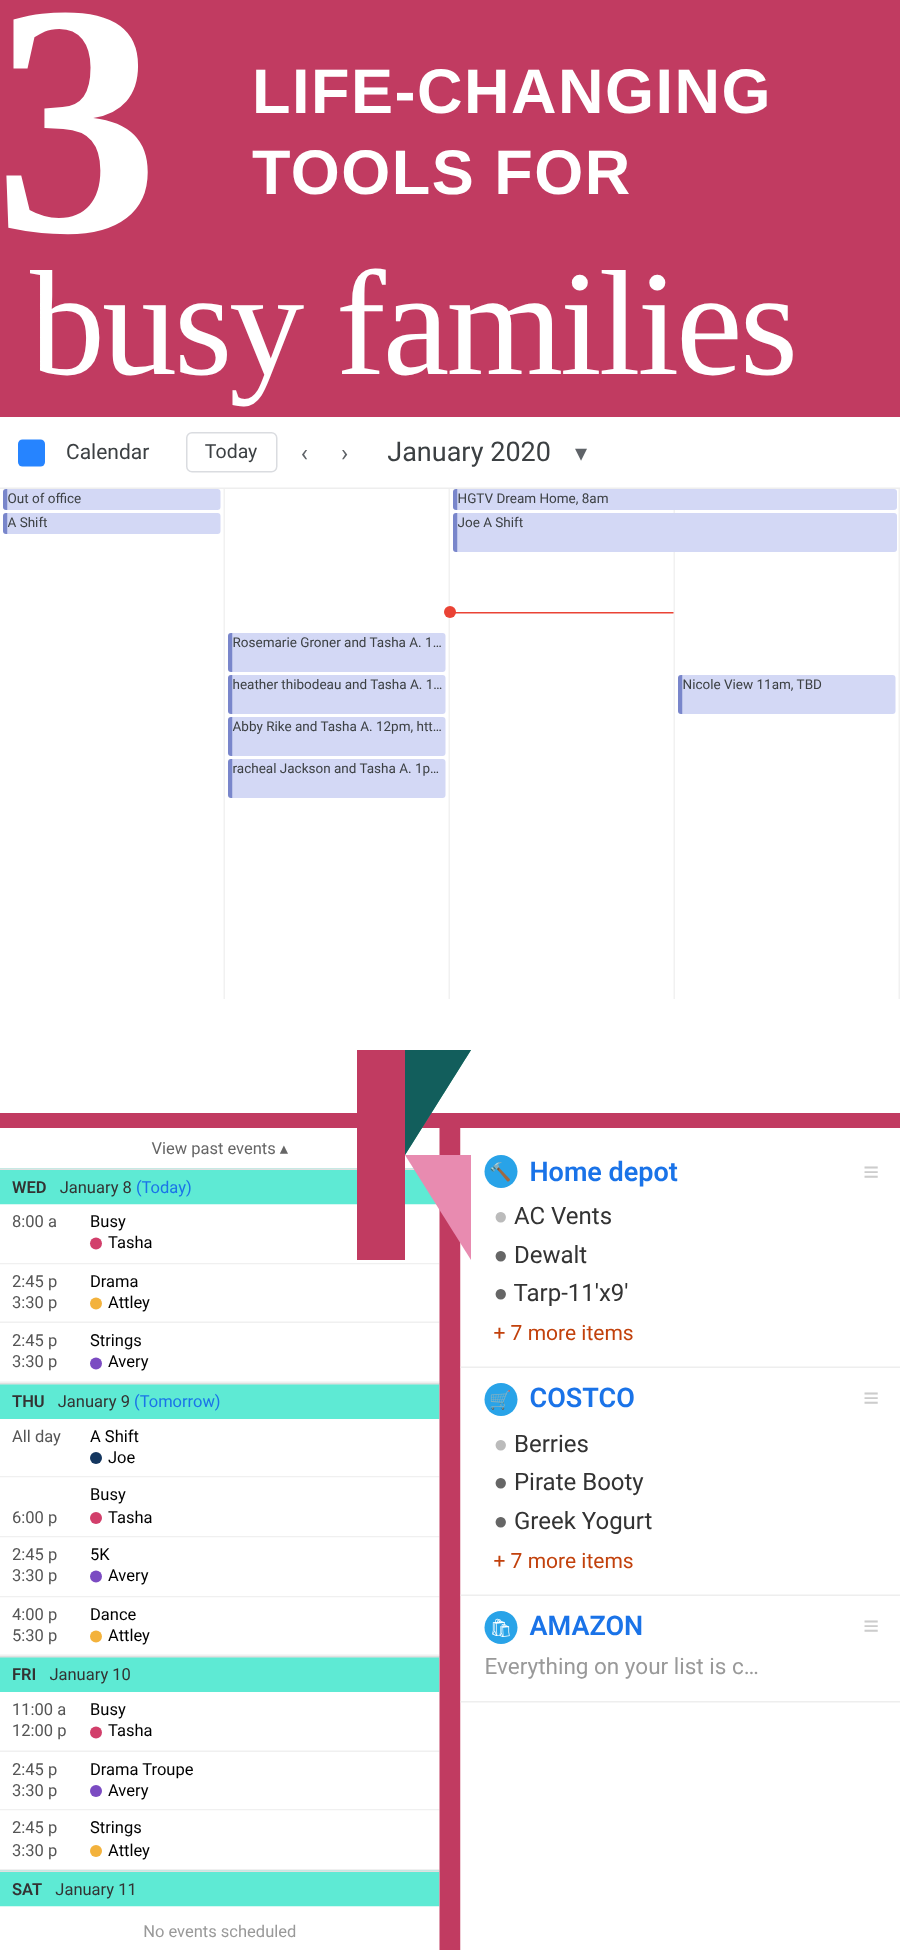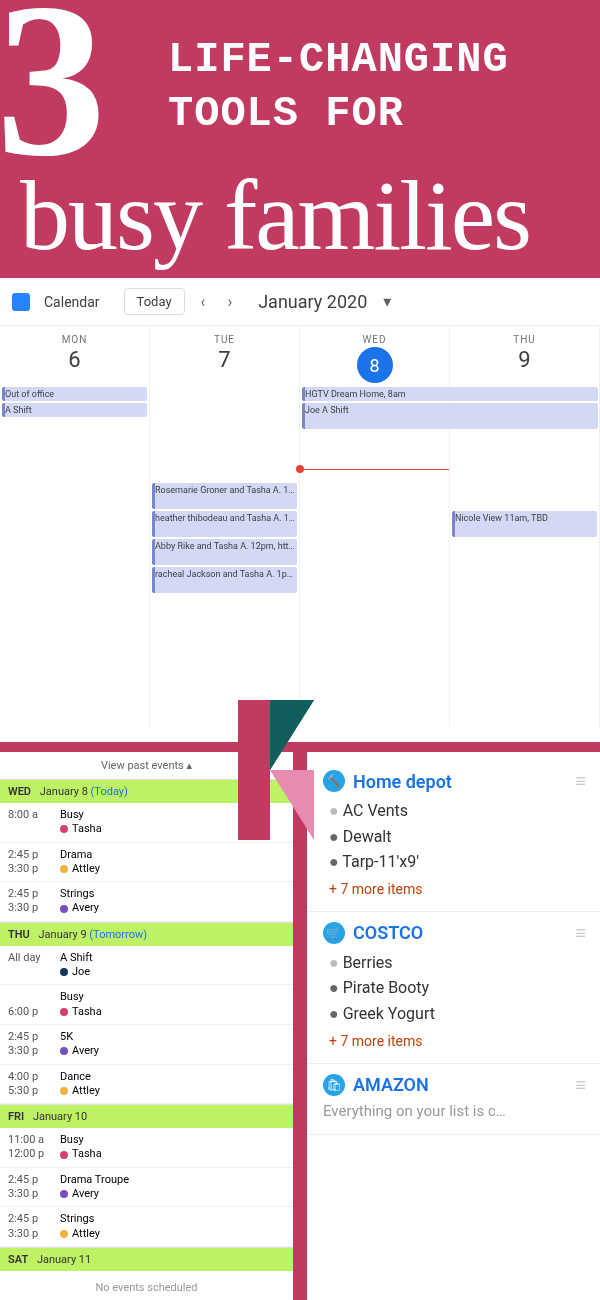--- a/index.html
+++ b/index.html
@@ -1,20 +1,20 @@
 <!DOCTYPE html>
 <html><head>
 <meta charset="utf-8">
 <style>
 *{margin:0;padding:0;box-sizing:border-box;font-family:-apple-system,BlinkMacSystemFont,"Segoe UI",Roboto,Arial,sans-serif}
 body{width:600px;height:1300px;background:#c13b61;overflow:hidden;position:relative}
 .hero{background:#c13b61;padding:18px 28px 18px 28px;color:#fff;position:relative;height:278px}
 .big3{font-family:Georgia,serif;font-size:220px;font-weight:900;color:#fff;position:absolute;left:-4px;top:-30px;line-height:1}
 .hero-lines{position:absolute;left:168px;top:34px}
-.hl{font-size:42px;font-weight:700;letter-spacing:1px;line-height:1.28;font-family:Liberation Mono, monospace}
+.hl{font-size:42px;font-weight:700;letter-spacing:1px;line-height:1.28;font-family:Liberation Sans, sans-serif}
 .hero-sub{position:absolute;left:20px;top:158px;font-family:Georgia,"Times New Roman",serif;font-size:100px;font-weight:400;letter-spacing:-2px}
 .cal{background:#fff;height:464px;position:relative;overflow:hidden}
 .cal-tb{display:flex;align-items:center;gap:10px;padding:10px 12px;border-bottom:1px solid #eee;font-size:14px;color:#3c4043}
 .sq{width:18px;height:18px;background:#2684ff;border-radius:3px;margin-right:4px}
 .today-btn{border:1px solid #dadce0;padding:5px 12px;border-radius:4px;font-size:13px;color:#3c4043;margin-left:14px}
 .chev{color:#5f6368;font-size:16px;padding:0 6px}
 .cal-title{font-size:18px;color:#3c4043;margin-left:10px}
 .wk-head{display:flex}
 .wk-col{flex:1;text-align:center;padding:8px 0 4px;border-right:1px solid #f1f1f1}
 .wk-dow{font-size:10px;color:#70757a;letter-spacing:1px}
@@ -24,21 +24,21 @@
 .wk-bcol{flex:1;border-right:1px solid #f1f1f1;position:relative}
 .ev{position:absolute;left:2px;right:2px;background:#d3d8f5;border-left:3px solid #7986cb;font-size:9px;color:#3c4043;padding:2px 0;border-radius:2px;overflow:hidden;white-space:nowrap;text-overflow:ellipsis}
 .ev.span{right:-100%}
 .nowline{position:absolute;left:0;right:0;height:1px;background:#ea4335;top:82px}
 .nowdot{position:absolute;left:-4px;top:-4px;width:8px;height:8px;background:#ea4335;border-radius:50%}
 .divider-h{height:10px;background:#c13b61}
 .bottom{display:flex;height:676px;background:#fff}
 .divider-v{width:14px;background:#c13b61}
 .agenda{flex:1;background:#fafafa;font-size:12px;overflow:hidden}
 .vpe{text-align:center;font-size:11px;color:#666;padding:7px 0;background:#fff}
-.ag-day{background:#bef264;padding:5px 8px;font-size:11px;color:#333;border-top:1px solid #e0e0e0}
+.ag-day{background:#5eead4;padding:5px 8px;font-size:11px;color:#333;border-top:1px solid #e0e0e0}
 .ag-day .d{font-weight:600;margin-right:6px}
 .ag-day .td{color:#1a73e8}
 .ag-row{display:flex;padding:5px 8px;background:#fff;border-bottom:1px solid #f0f0f0;font-size:11px}
 .ag-time{width:52px;color:#555;line-height:1.3}
 .ag-ev{flex:1;line-height:1.3}
 .dot{display:inline-block;width:8px;height:8px;border-radius:50%;margin-right:4px;vertical-align:middle}
 .noev{text-align:center;color:#999;font-size:11px;padding:10px 0;background:#fff}
 .lists{flex:1;background:#fff;padding:8px 0}
 .lcard{padding:10px 16px 14px;border-bottom:1px solid #eee}
 .lhead{display:flex;align-items:center;justify-content:space-between}
@@ -74,35 +74,20 @@
 <div class="cal">
   <div class="cal-tb">
     <span class="sq"></span>
     <span>Calendar</span>
     <span class="today-btn">Today</span>
     <span class="chev">‹</span>
     <span class="chev">›</span>
     <span class="cal-title">January 2020</span>
     <span class="chev">▾</span>
   </div>
-  <div class="wk-head" id="wk-head">
-      <div class="wk-col">
-        <div class="wk-dow">MON</div>
-        <div class="wk-num">6</div>
-      </div>
-      <div class="wk-col">
-        <div class="wk-dow">TUE</div>
-        <div class="wk-num">7</div>
-      </div>
-      <div class="wk-col"><div class="wk-dow">WED</div><div class="wk-num today">8</div></div>
-      <div class="wk-col">
-        <div class="wk-dow">THU</div>
-        <div class="wk-num">9</div>
-      </div>
-    </div>
   <div class="wk-body" id="wk-body">
       <div class="wk-bcol">
         <div class="ev" style="top: 0px; height: 14px;">Out of office</div>
         <div class="ev" style="top: 16px; height: 14px;">A Shift</div>
       </div>
       <div class="wk-bcol">
         <div class="ev" style="top: 96px; height: 26px;">Rosemarie Groner and Tasha A. 10am, https://zoom.us/j/38280293</div>
         <div class="ev" style="top: 124px; height: 26px;">heather thibodeau and Tasha A. 11am, https://zoom.us/j/60615219</div>
         <div class="ev" style="top: 152px; height: 26px;">Abby Rike and Tasha A. 12pm, https://zoom.us/j/60615219</div>
         <div class="ev" style="top: 180px; height: 26px;">racheal Jackson and Tasha A. 1pm, https://zoom.us/j/165522072</div>

